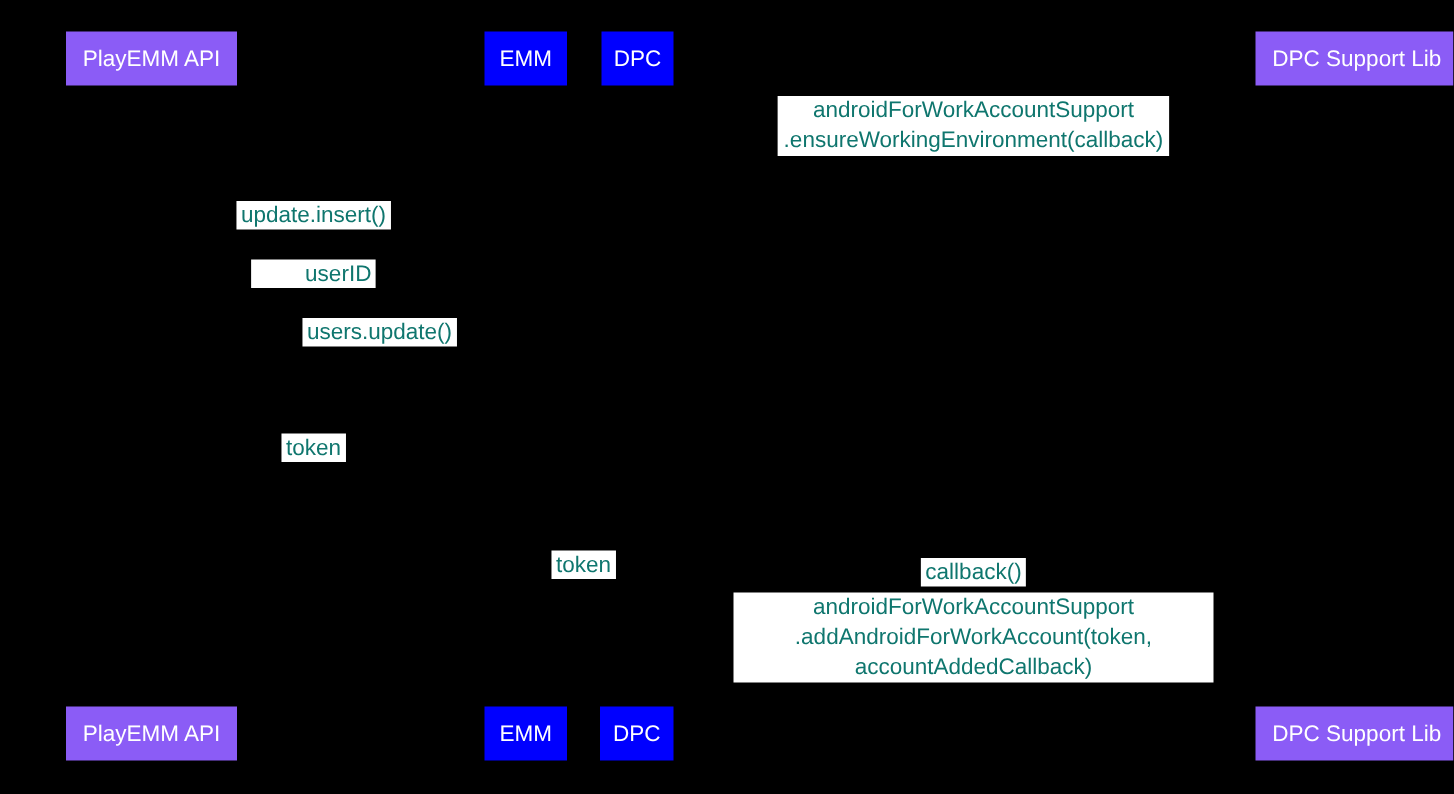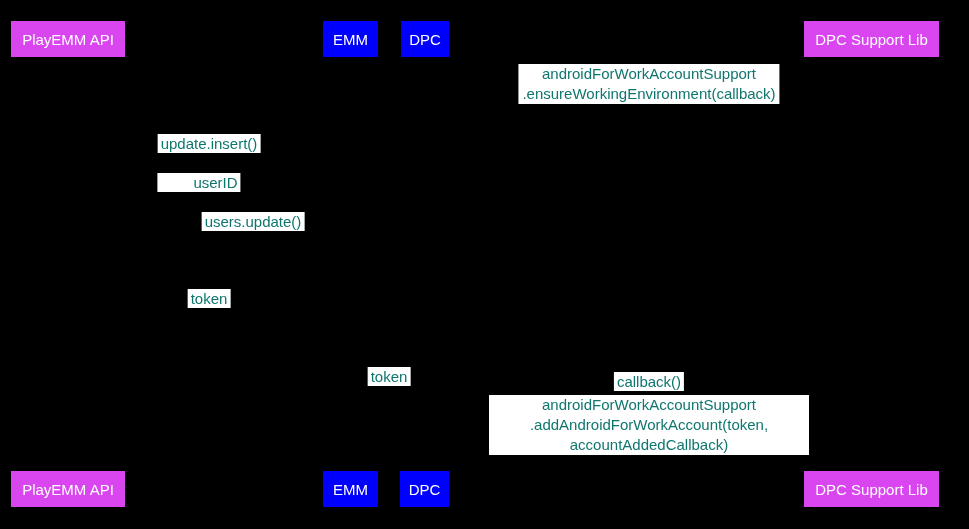--- a/index.html
+++ b/index.html
@@ -19,21 +19,21 @@
     position: absolute;
     height: 36px;
     display: flex;
     align-items: center;
     justify-content: center;
     color: #ffffff;
     font-size: 15px;
     white-space: nowrap;
     box-sizing: border-box;
   }
-  .actor-green { background: #d946ef; }
+  .actor-green { background: #8b5cf6; margin-left: 33px; }
   .actor-blue  { background: #0000ff; text-align: center; }
 
   .msg {
     position: absolute;
     transform: translateX(-50%);
     background: #ffffff;
     color: #0f766e;
     font-size: 15px;
     line-height: 19px;
     padding: 0 3px;
@@ -54,21 +54,21 @@
   <div class="actor actor-green" style="left:11px; top:21px; width:114px;">PlayEMM API</div>
   <div class="actor actor-blue" style="left:323px; top:21px; width:55px;">EMM</div>
   <div class="actor actor-blue" style="left:401px; top:21px; width:48px;">DPC</div>
   <div class="actor actor-green" style="left:804px; top:21px; width:135px;">DPC Support Lib</div>
 
   <div class="msg two-line" style="left:649px; top:64px;">androidForWorkAccountSupport
 .ensureWorkingEnvironment(callback)</div>
 
   <div class="msg" style="left:209px; top:134px;">update.insert()</div>
 
-  <div class="msg" style="left:199px; top:173px;padding-left:36px;">userID</div>
+  <div class="msg" style="left:209px; top:173px;padding-left:36px;">userID</div>
 
   <div class="msg" style="left:209px; top:212px;margin-left:44px;">users.update()</div>
 
 
   <div class="msg" style="left:209px; top:289px;">token</div>
 
   <div class="msg" style="left:649px; top:328px;margin-top:44px;">callback()</div>
 
   <div class="msg" style="left:389px; top:367px;">token</div>
 

